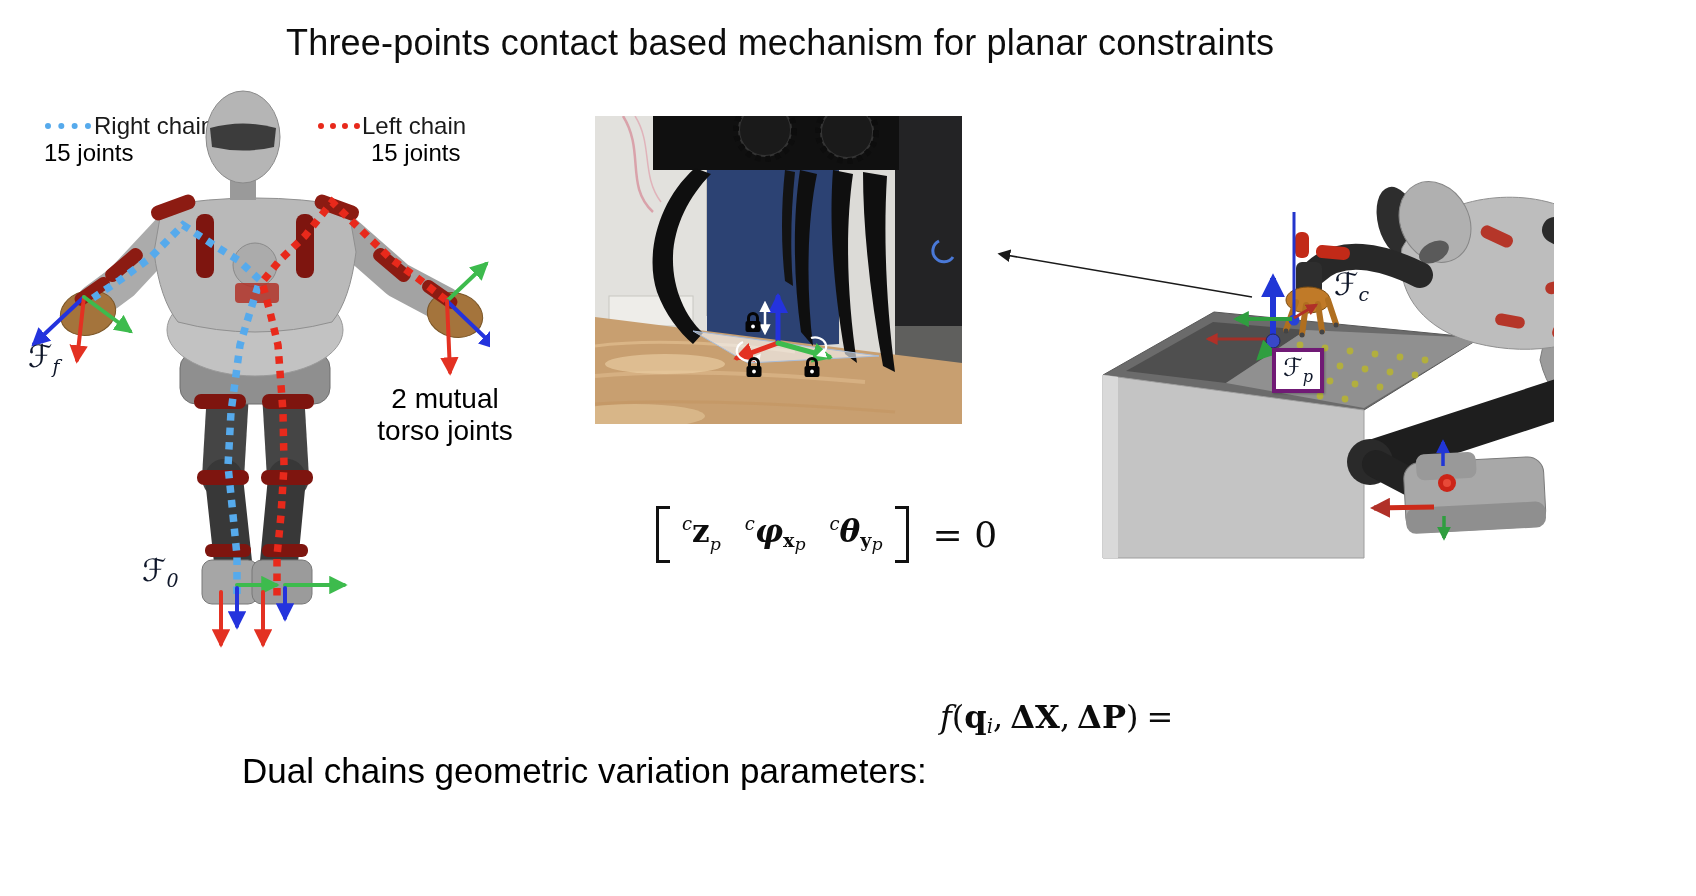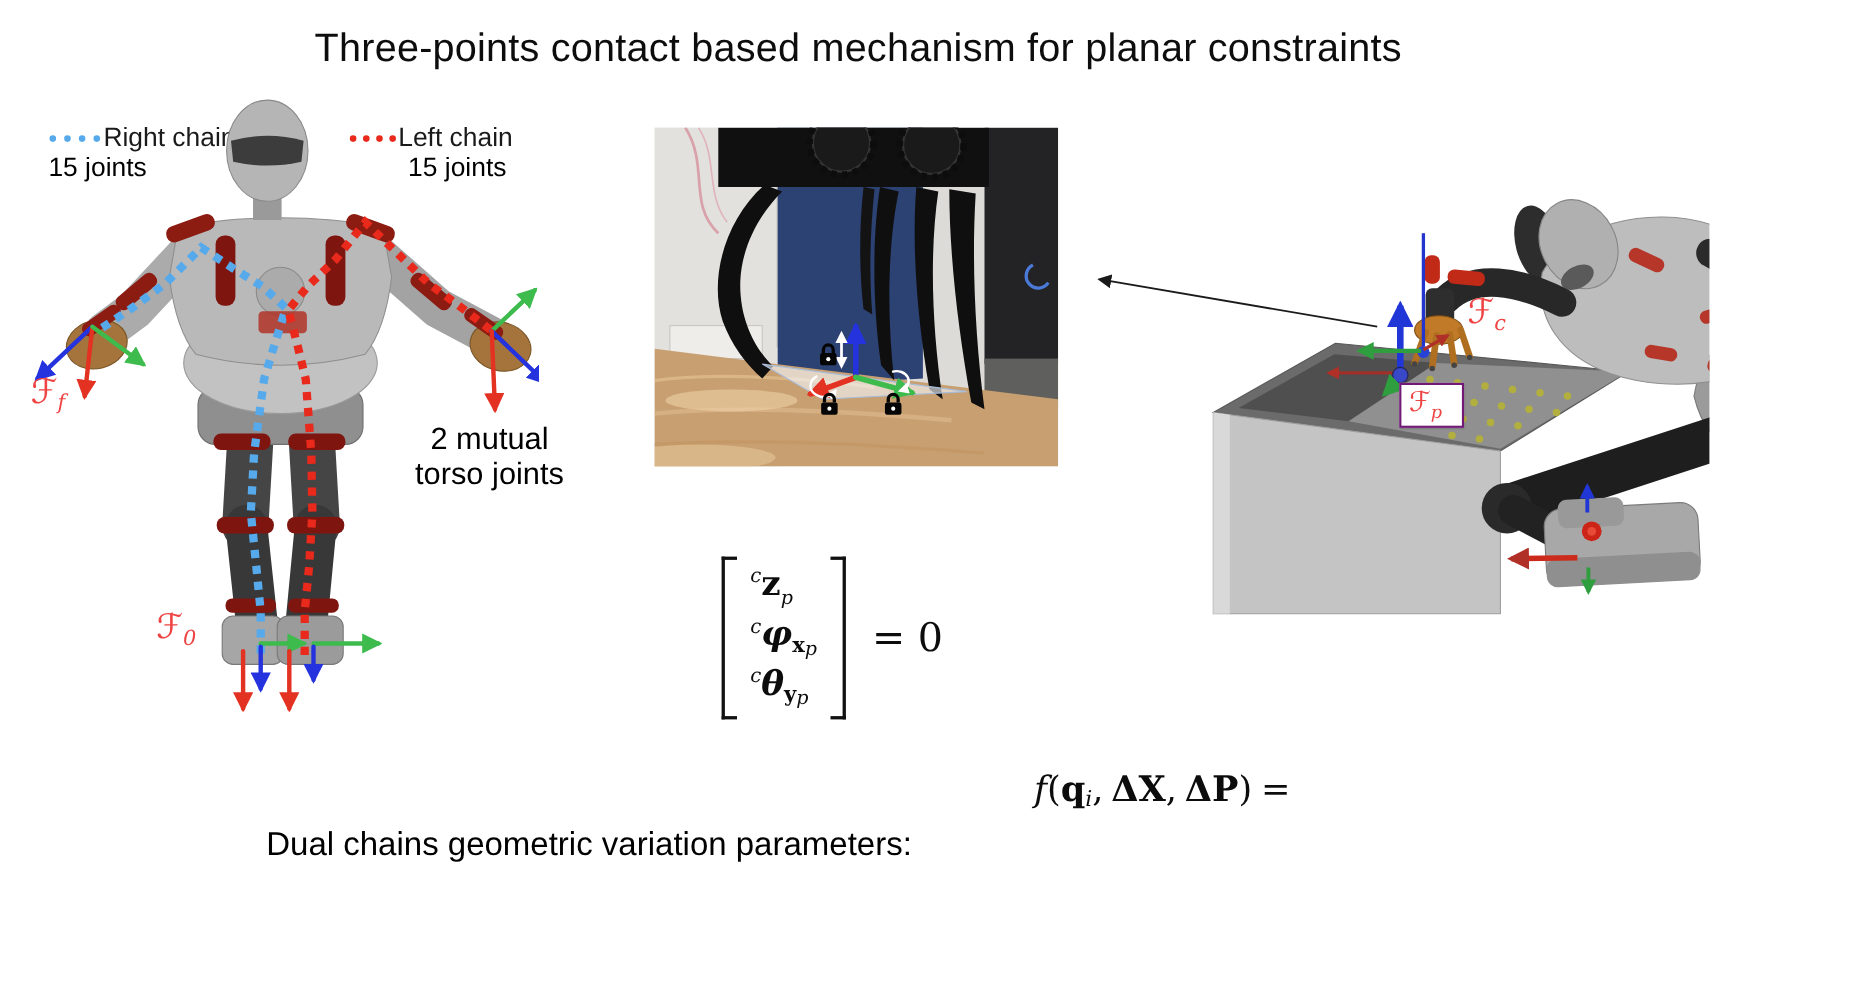--- a/index.html
+++ b/index.html
@@ -16,50 +16,50 @@
   #legend-left-swatch{left:318px;top:123px;width:42px;border-color:#e8291b;}
   .legend-label{font-size:24px;color:#1a1a1a;}
   #legend-right-label{left:94px;top:112px;}
   #legend-left-label{left:362px;top:112px;}
   .joints-label{font-size:24px;color:#000;}
   #right-joints{left:44px;top:139px;}
   #left-joints{left:371px;top:139px;}
 
   #torso-note{left:352px;top:383px;width:186px;text-align:center;font-size:28px;line-height:1.14;color:#000000;}
 
-  .frame-label{font-family:"DejaVu Serif","DejaVu Sans",serif;color:#ef4444;}
+  .frame-label{font-family:"DejaVu Serif","DejaVu Sans",serif;color:#0f172a;}
   .frame-label .fsym{font-size:31px;}
   .frame-label .fsub{font-size:19px;font-style:italic;vertical-align:-6px;}
   #frame-ff{left:28px;top:338px;}
   #frame-f0{left:142px;top:552px;text-align:center;}
   #frame-fc{left:1334px;top:266px;}
-  #frame-fp{left:1272px;top:348px;background:#ffffff;border:2px solid #701a75;
-            box-shadow:1px 1px 2px rgba(0,0,0,0.25);padding:1px 18px 3px 7px;}
+  #frame-fp{left:1272px;top:348px;background:#ffffff;border:4px solid #701a75;
+            box-shadow:1px 1px 2px rgba(0,0,0,0.25);padding:1px 7px 3px 7px;}
   #frame-fp .fsym{font-size:25px;}
   #frame-fp .fsub{font-size:16px;}
 
   
   .math{font-family:"DejaVu Serif","DejaVu Sans",serif;color:#0c0c0c;}
   .eqflex{display:flex;align-items:center;}
   .matrix{display:flex;align-items:stretch;}
   .brk{width:11px;}
   .brk.l{border-left:3px solid #111;border-top:3px solid #111;border-bottom:3px solid #111;}
   .brk.r{border-right:3px solid #111;border-top:3px solid #111;border-bottom:3px solid #111;}
-  .mrows{display:flex;flex-direction:column;align-items:flex-start;padding:9px 12px;gap:7px;}
+  .mrows{display:flex;align-items:flex-start;padding:9px 12px;gap:24px;}
   .mrow{line-height:1;white-space:nowrap;}
   .eq-large .mrow{font-size:31px;}
   .eq-small .mrow{font-size:26px;}
   .msup{font-size:.58em;font-style:italic;vertical-align:.65em;}
   .mmain{font-weight:bold;}
   .mmain.it{font-style:italic;}
   .msb1{font-size:.62em;font-weight:bold;vertical-align:-.3em;}
   .msb2{font-size:.56em;font-style:italic;vertical-align:-.5em;}
   #eq-planar{left:656px;top:506px;gap:24px;}
   #eq-planar .rhs{font-size:36px;}
-  #bottom-label{left:242px;top:751px;font-size:30px;color:#000;}
+  #bottom-label{left:242px;top:751px;font-size:35px;color:#000;}
   #eq-variation{left:916px;top:698px;gap:12px;}
   .eq-lhs{font-size:32px;white-space:nowrap;margin-left:24px;}
   .eq-lhs i{font-style:italic;}
   .eq-lhs b{font-weight:bold;font-style:normal;}
   .eq-lhs .lhs-sub{font-size:.62em;font-style:italic;vertical-align:-.25em;}
   .eq-lhs .tok{margin-right:7px;}
   .eq-lhs .eqsign{margin-left:8px;}
 </style>
 </head>
 <body>

